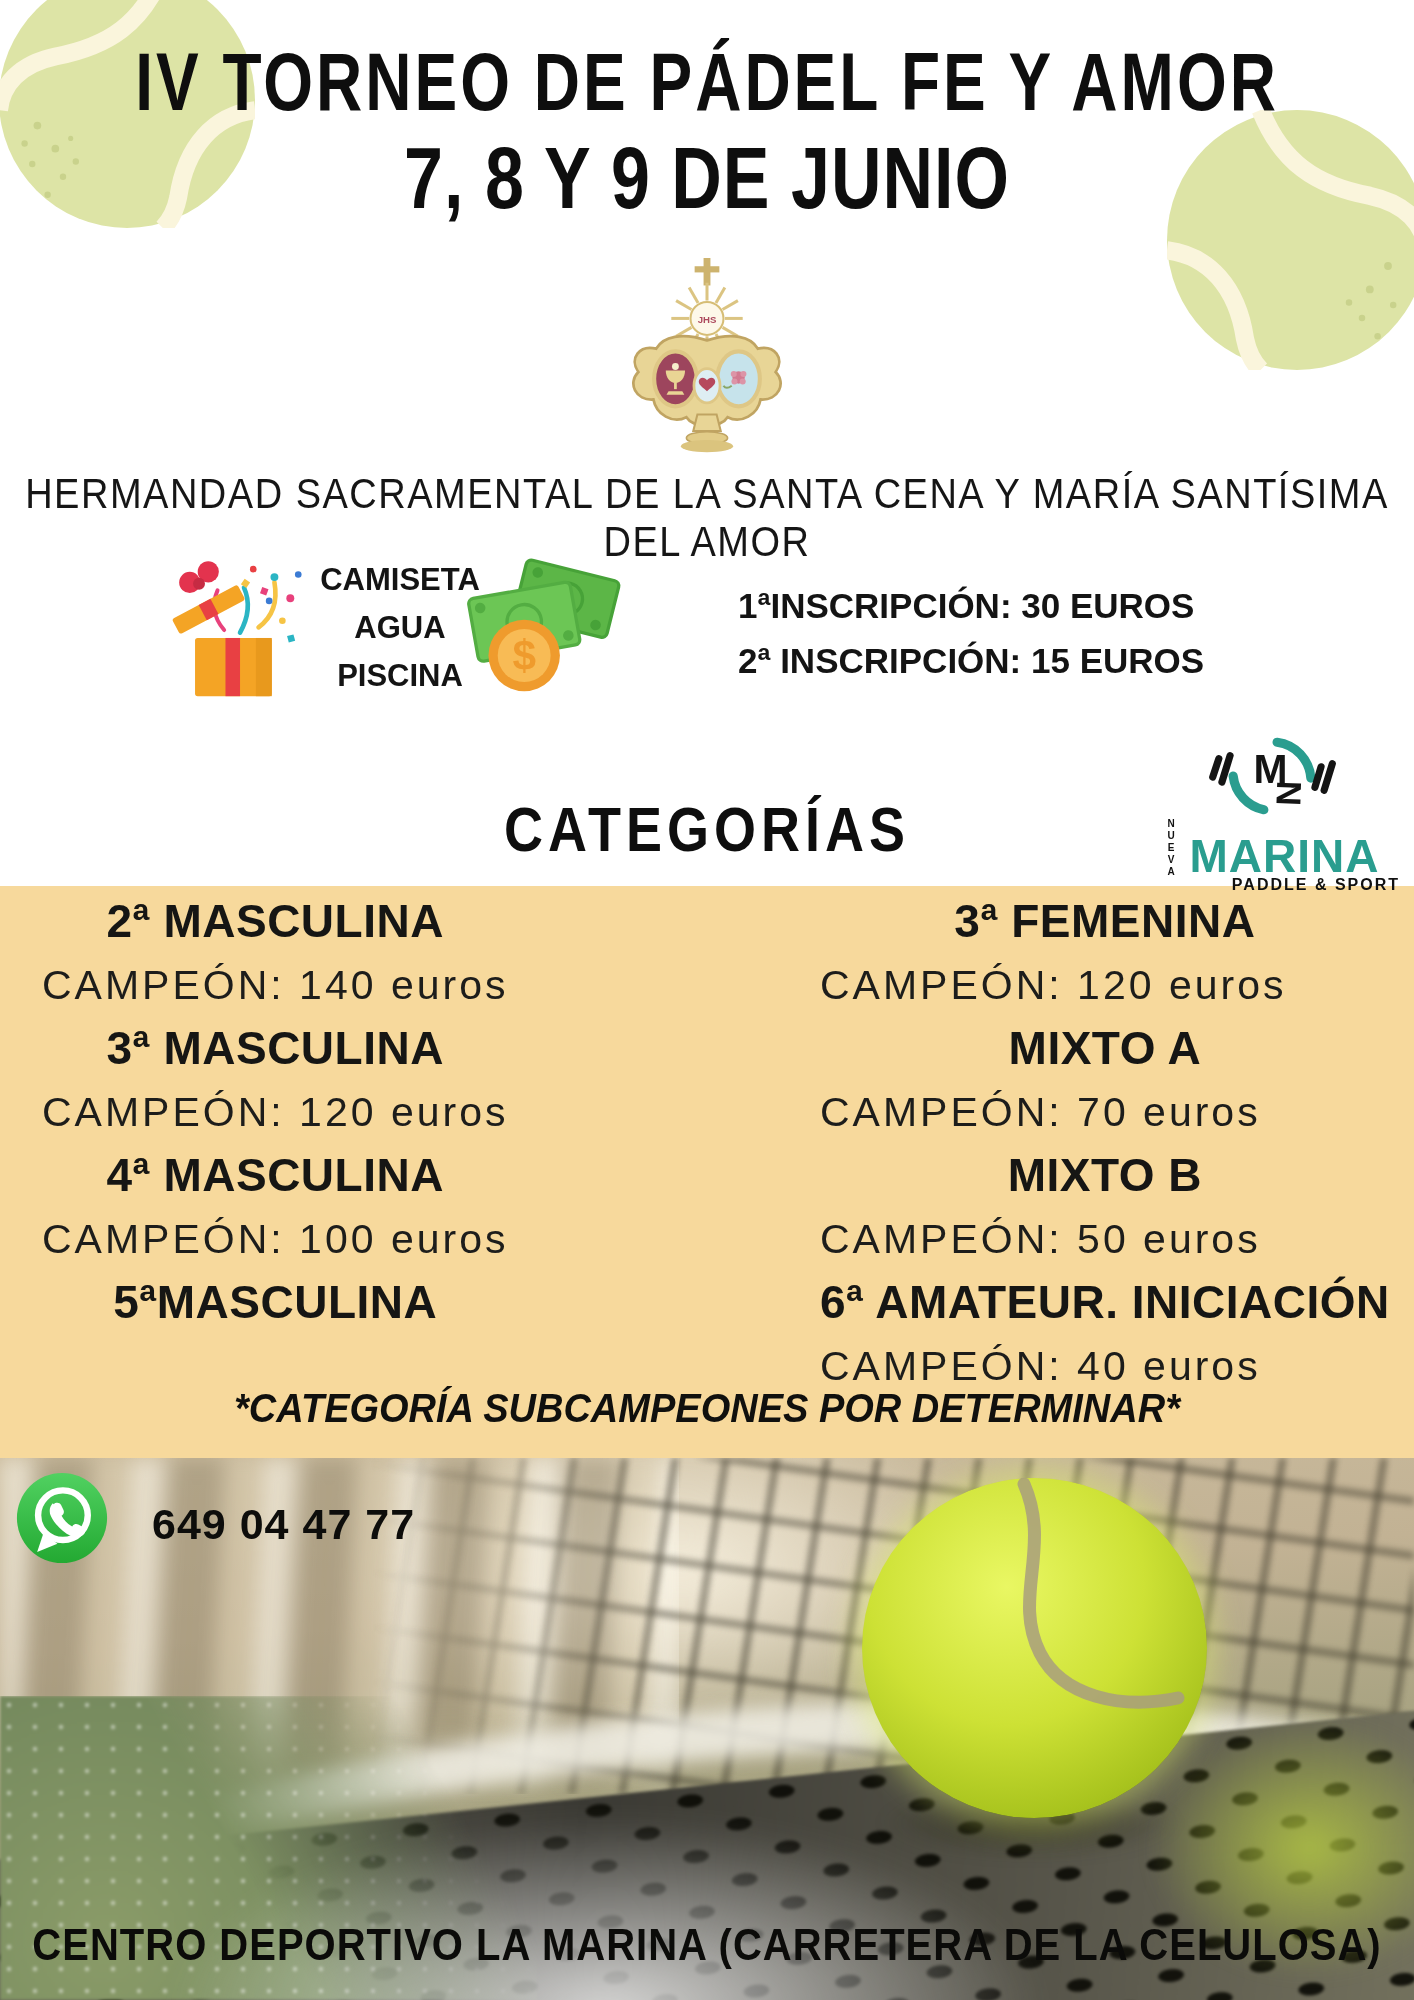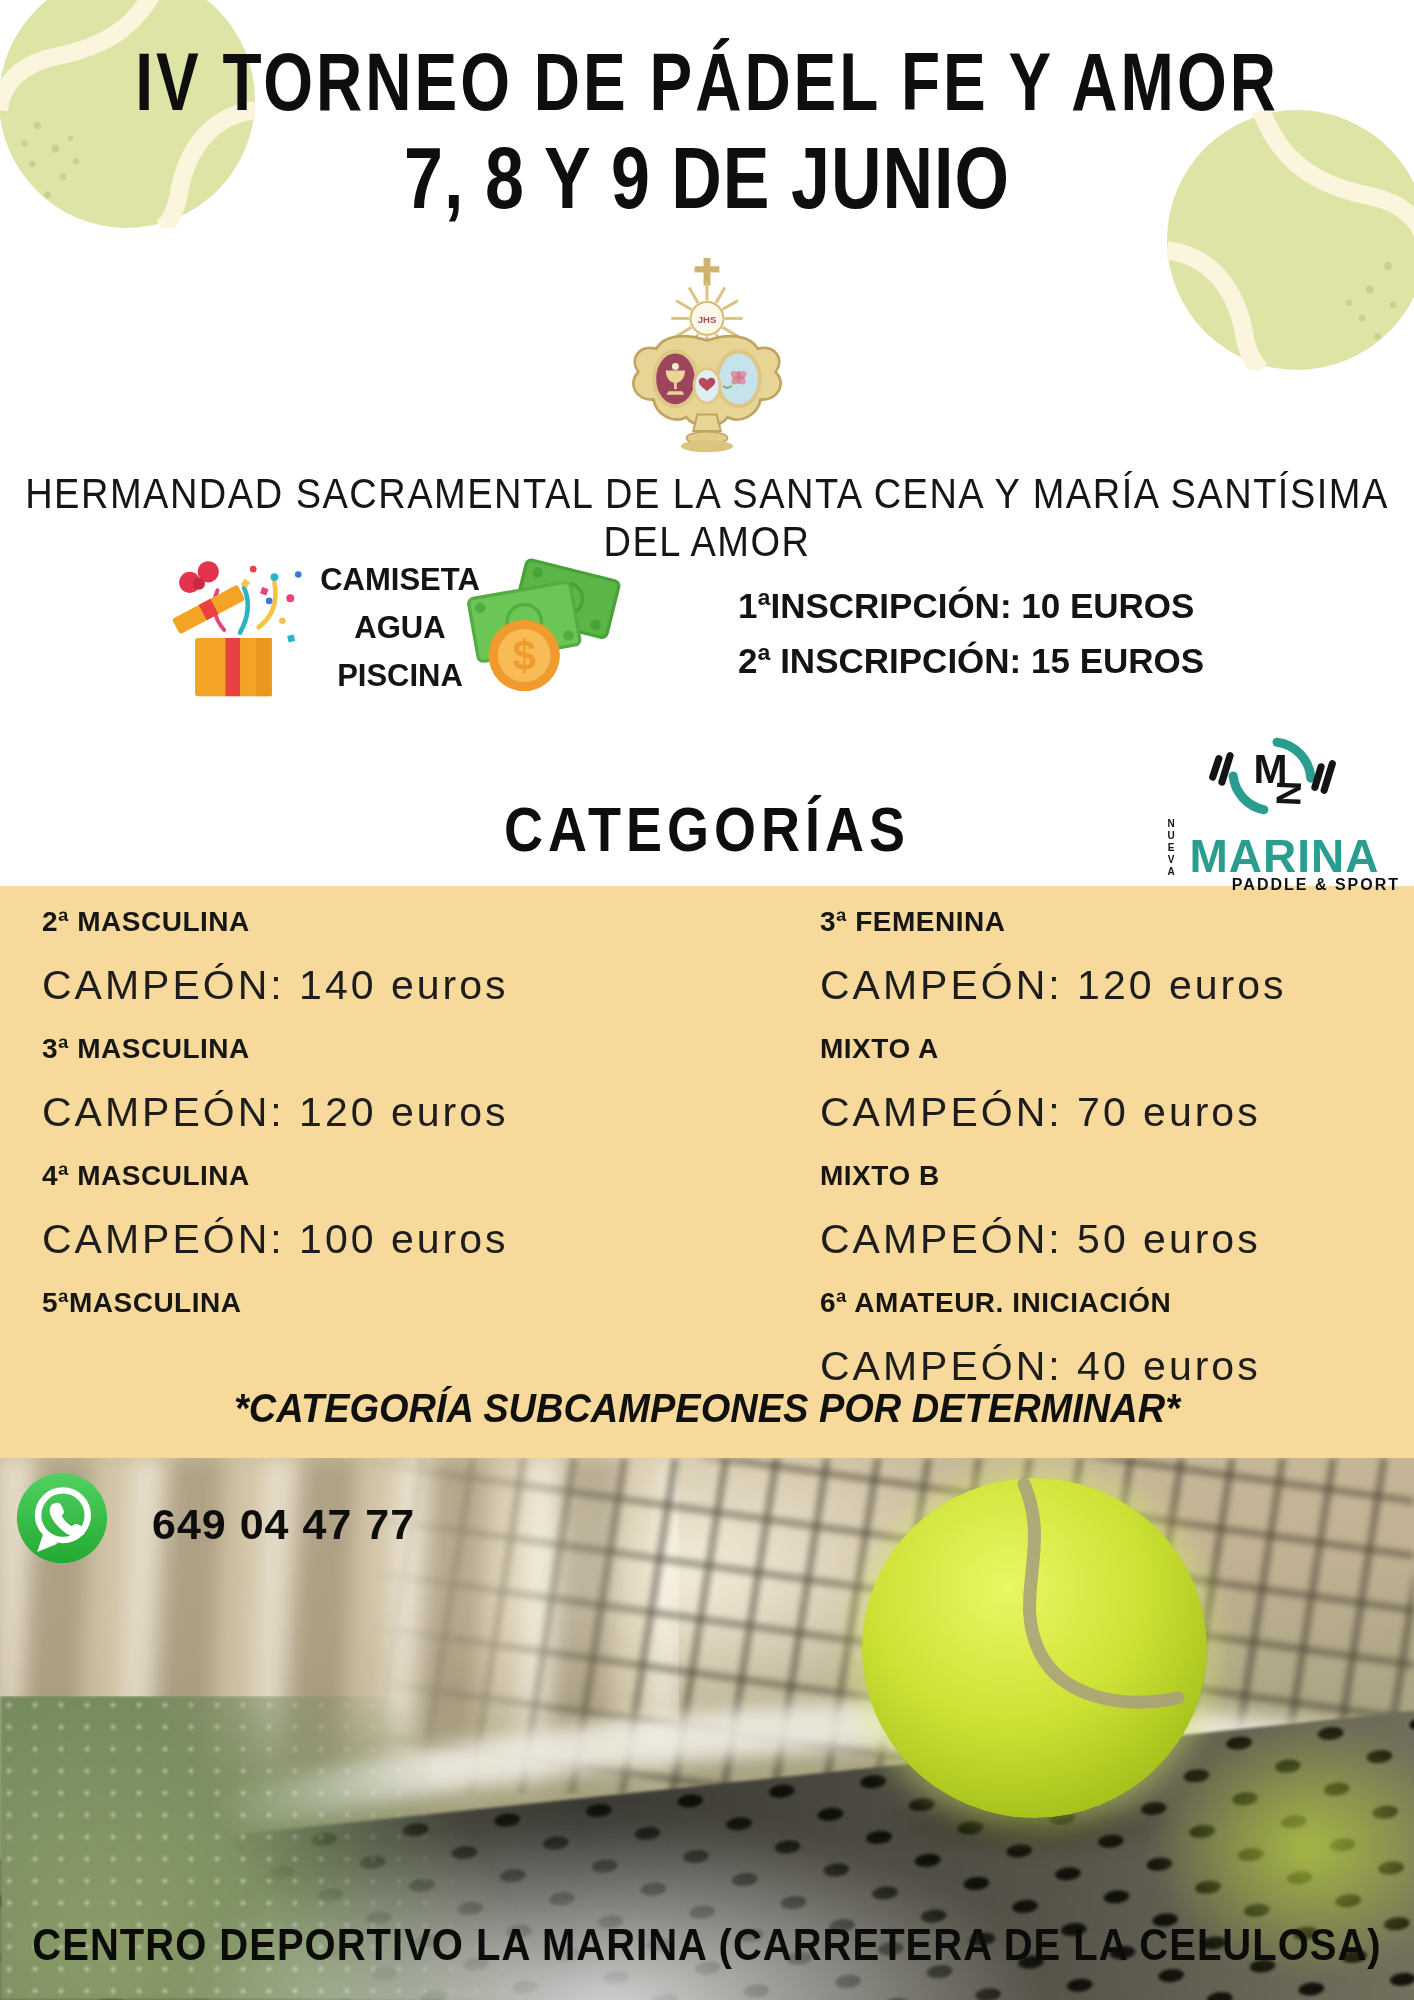--- a/index.html
+++ b/index.html
@@ -43,21 +43,21 @@
          letter-spacing:1px;color:#111;margin-right:2px;line-height:12px;}
   .marina{font-size:46px;font-weight:700;color:#2a9d8f;letter-spacing:1px;line-height:44px;margin-left:11px;}
   .tagline{font-size:16px;font-weight:700;letter-spacing:2px;color:#111;text-align:right;
            margin-top:-2px;padding-right:6px;}
 
   
   .tan-panel{position:absolute;left:0;top:886px;width:1414px;height:572px;background:#f7d99c;z-index:1;}
   .cat-col{position:absolute;top:4px;}
   .cat-col.left{left:42px;}
   .cat-col.right{left:820px;}
-  .cat-name{font-size:28px;font-weight:700;letter-spacing:0.5px;line-height:63px;color:#161614;}
+  .cat-name{font-size:46px;font-weight:700;letter-spacing:0.5px;line-height:63px;color:#161614;text-align:center;}
   .cat-prize{font-size:41px;font-weight:400;letter-spacing:3px;line-height:64px;color:#1d1d1b;}
   .note{position:absolute;left:0;right:0;top:500px;text-align:center;
         font-size:38px;font-weight:700;font-style:italic;letter-spacing:0px;color:#10100e;
         transform:scaleY(1.05);transform-origin:top center;}
 
   
   .photo{position:absolute;left:0;top:1458px;width:1414px;height:542px;overflow:hidden;z-index:1;}
   .ph-base{position:absolute;inset:0;
      background:linear-gradient(175deg,#cbbc9e 0%,#c2b294 30%,#aaa483 55%,#8e9a72 100%);}
   .ph-glow{position:absolute;left:24%;top:-12%;width:48%;height:65%;filter:blur(22px);
@@ -235,21 +235,21 @@
       <circle cx="47" cy="52" r="13" fill="none" stroke="#53ad42" stroke-width="2.5"></circle>
       <circle cx="16" cy="36" r="4" fill="#53ad42"></circle>
         <circle cx="78" cy="68" r="4" fill="#53ad42"></circle>
     </g>
     <circle cx="47" cy="78" r="27" fill="#ef9b2d"></circle>
     <circle cx="47" cy="78" r="20" fill="#f8bb55"></circle>
     <text x="47" y="89" text-anchor="middle" font-size="32" font-weight="bold" fill="#ef9b2d" font-family="Liberation Sans,sans-serif">$</text>
   </svg>
 
   <div class="inscriptions">
-    <div>1ªINSCRIPCIÓN: 10 EUROS</div>
+    <div>1ªINSCRIPCIÓN: 30 EUROS</div>
     <div>2ª INSCRIPCIÓN: 15 EUROS</div>
   </div>
 
   <div class="cats-heading">CATEGORÍAS</div>
 
   <div class="sponsor">
     <svg class="mark" width="170" height="92" viewBox="0 0 160 90" aria-hidden="true">
       <path d="M85,12 A38,38 0 0 1 118,47" stroke="#2a9d8f" stroke-width="9" fill="none" stroke-linecap="round"></path>
       <path d="M72,78 A38,38 0 0 1 42,45" stroke="#2a9d8f" stroke-width="9" fill="none" stroke-linecap="round"></path>
       <g stroke="#141414" stroke-linecap="round">

